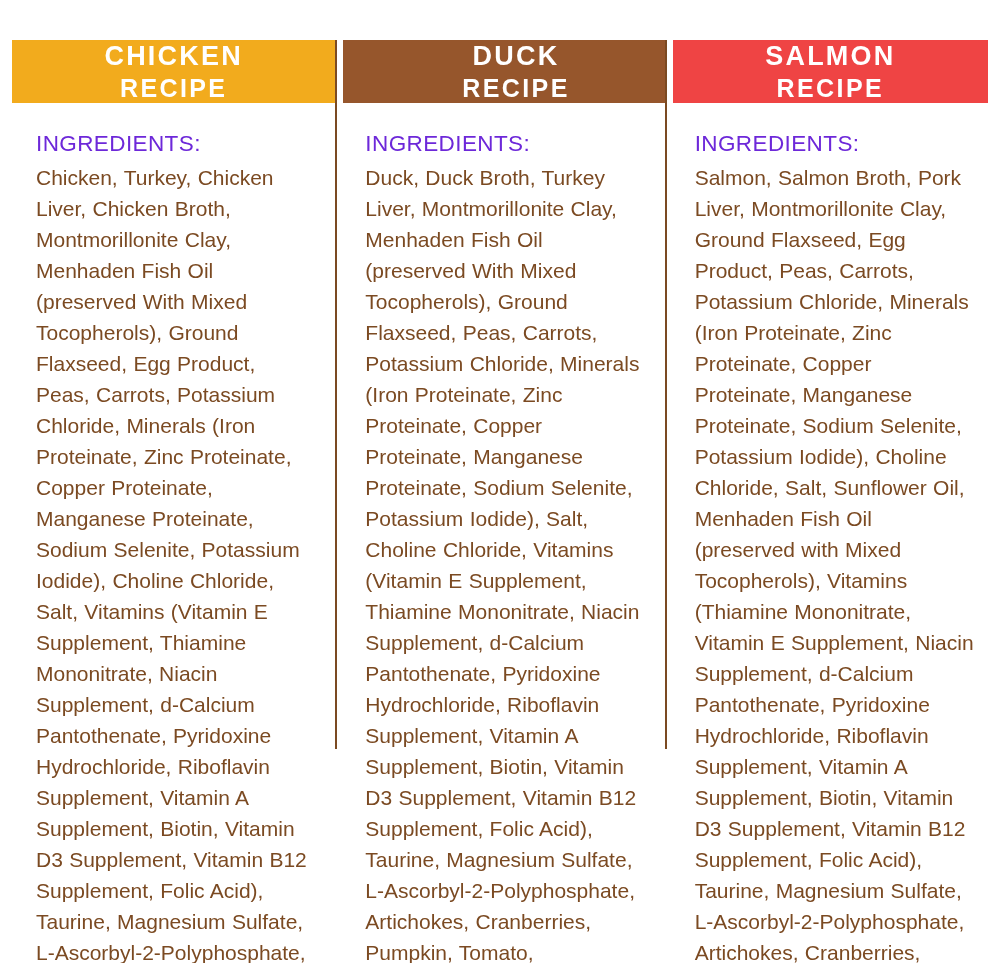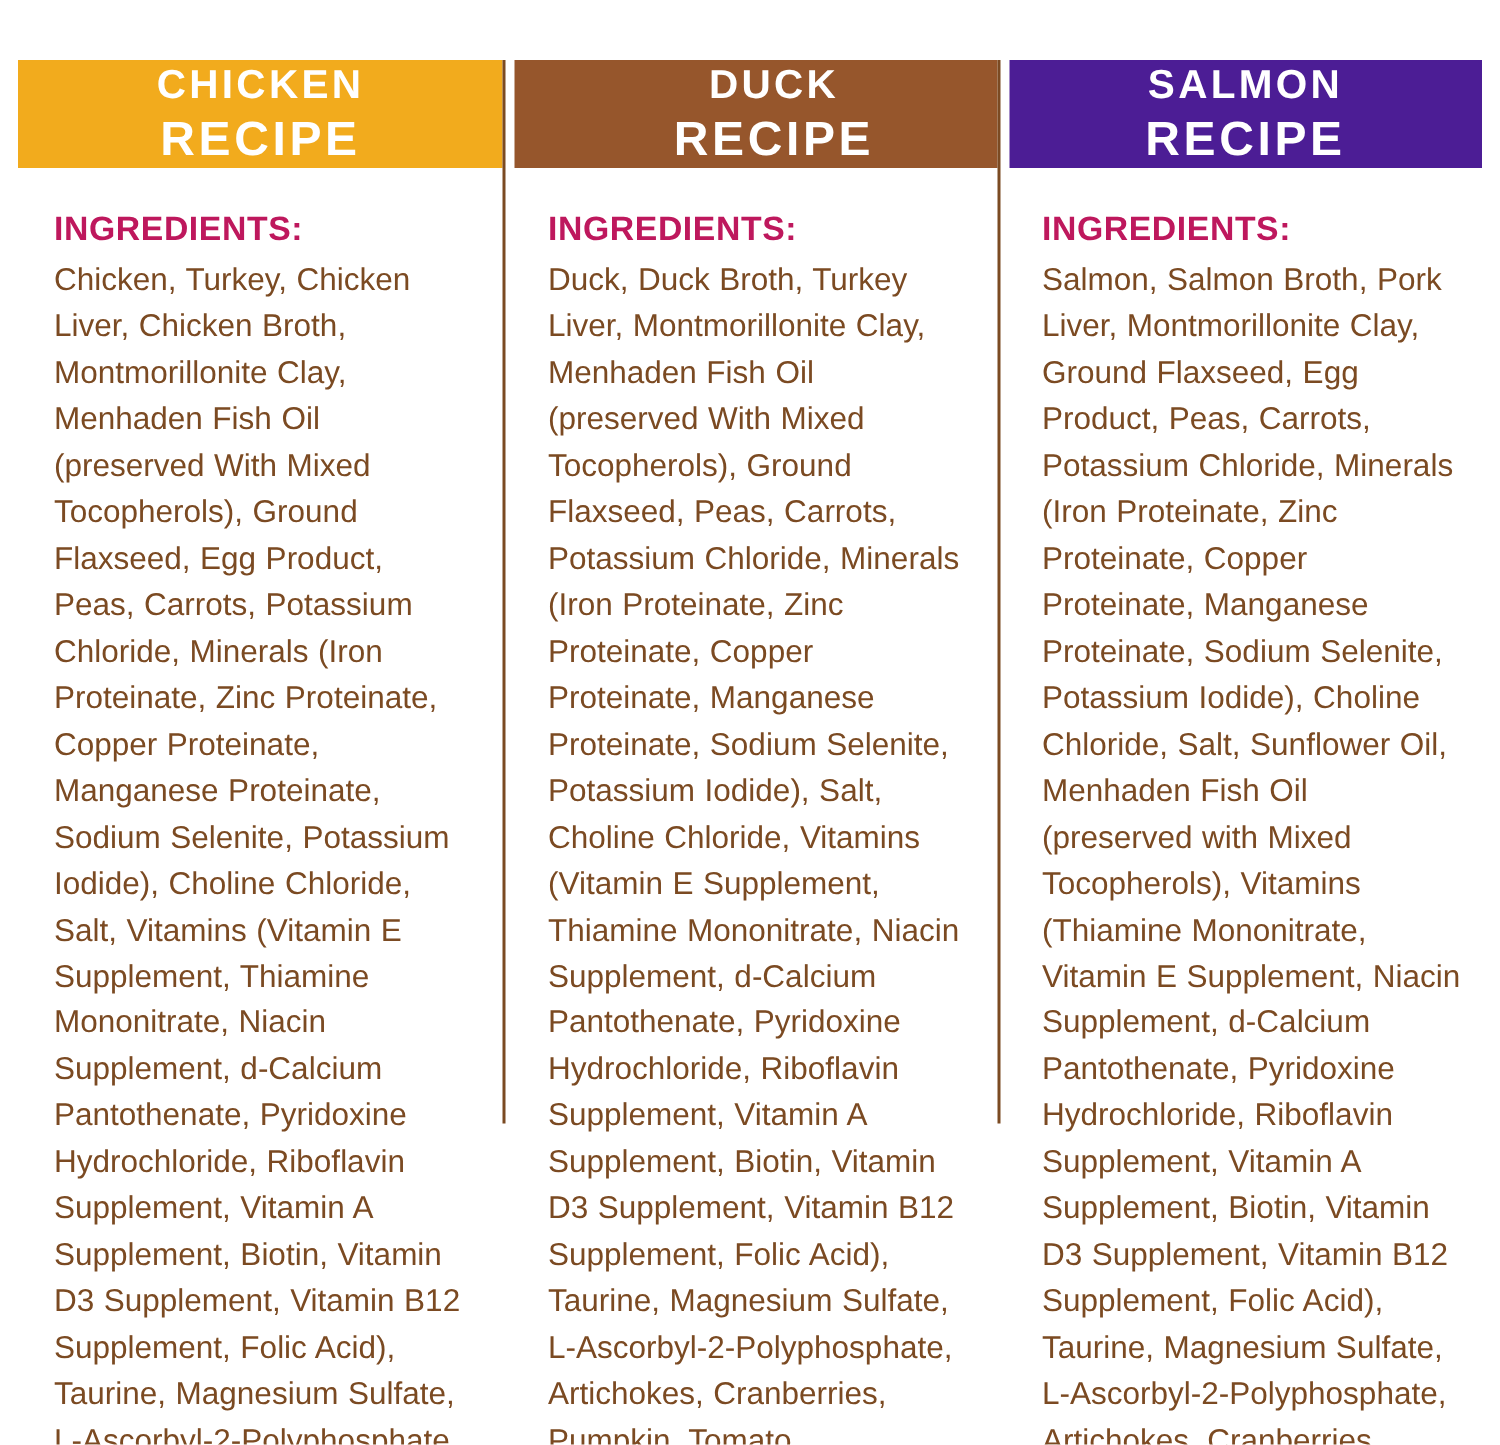--- a/index.html
+++ b/index.html
@@ -60,35 +60,35 @@
     text-align: center;
     letter-spacing: 2.2px;
     font-weight: bold;
     font-size: 27px;
     line-height: 1.22;
     text-transform: uppercase;
     box-sizing: border-box;
   }
   .col-chicken .header { background: #f2ab1d; margin-left: 6px; margin-right: 0; }
   .col-duck    .header { background: #96562c; margin-left: 8px; margin-right: 0; padding-left: 24px; }
-  .col-salmon  .header { background: #4c1d95; margin-left: 8px; margin-right: 6px; }
+  .col-salmon  .header { background: #ef4444; margin-left: 8px; margin-right: 6px; }
 
   .header .line1 { display: block; }
-  .header .line2 { display: block; font-size: 32px; letter-spacing: 2.4px; }
+  .header .line2 { display: block; font-size: 25px; letter-spacing: 2.4px; }
 
   .body {
     padding: 28px 22px 0 30px;
     box-sizing: border-box;
   }
   .col-duck .body   { padding-left: 30px; }
   .col-salmon .body { padding-left: 30px; padding-right: 18px; }
 
   .ing-label {
-    color: #be185d;
-    font-weight: bold;
+    color: #6d28d9;
+    font-weight: normal;
     font-size: 22.5px;
     letter-spacing: 0.4px;
     margin: 0 0 6px 0;
   }
   .ing-text {
     color: #7b4a22;
     font-size: 21px;
     line-height: 1.475;
     margin: 0;
     word-spacing: 0.5px;

